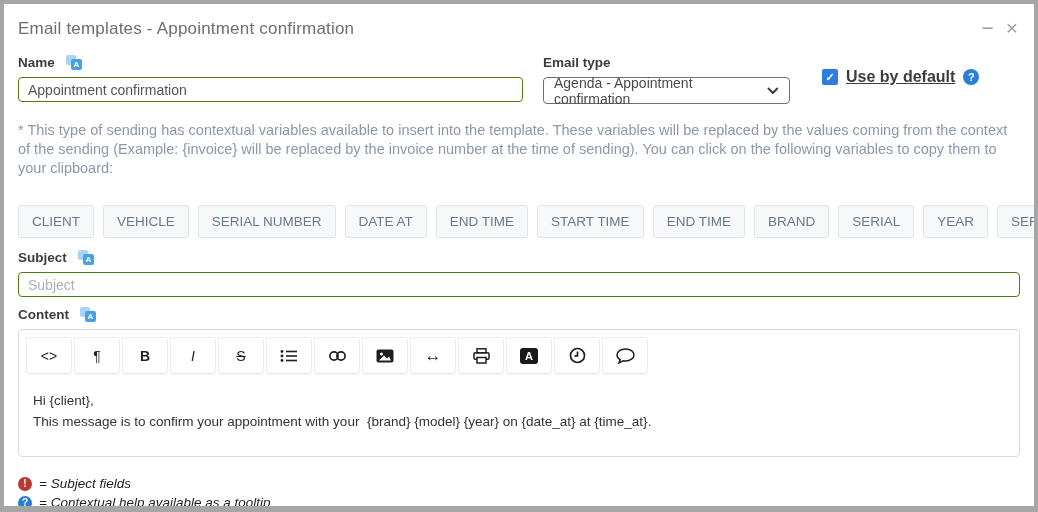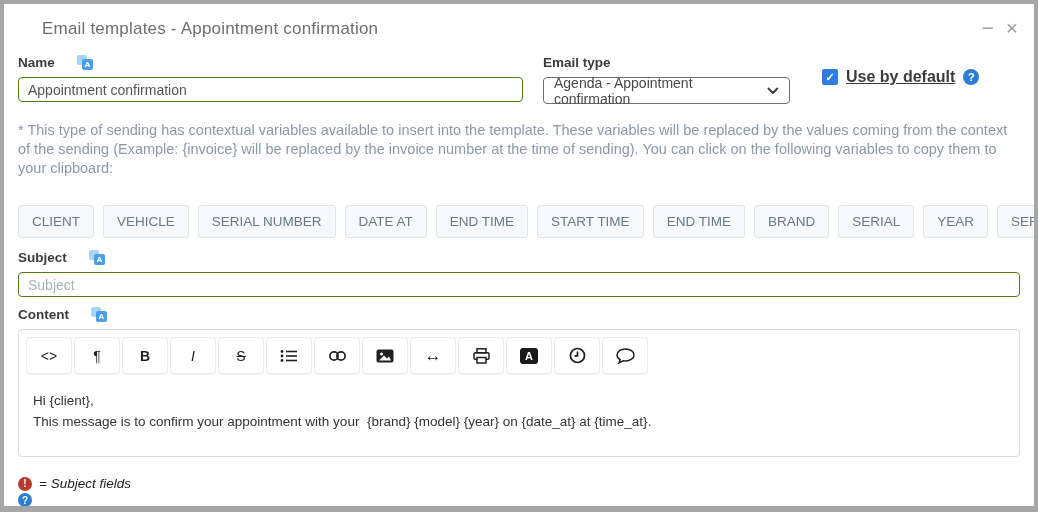--- a/index.html
+++ b/index.html
@@ -4,28 +4,28 @@
 <style>
   * { box-sizing: border-box; margin: 0; padding: 0; }
   html,body { width:1038px; height:512px; }
   body { font-family:"Liberation Sans", sans-serif; background:#ffffff; }
   .frame {
     width:1038px; height:512px;
     border:4px solid #a6a6a6; border-bottom-width:6px;
     background:#fff; position:relative; overflow:hidden;
     padding:0 14px;
   }
-  .titlebar { padding-top:15px;margin-left:24px; }
+  .titlebar { padding-top:15px; }
   .title { font-size:17px; color:#6e6e6e; letter-spacing:0.2px; }
   .win-controls { position:absolute; top:14px; right:16px; display:flex; gap:12px; align-items:center; }
   .win-controls span { color:#9c9c9c; font-size:21px; line-height:20px; cursor:default; }
 
   .row-top { display:flex; margin-top:16px; }
   .col-name { width:505px; margin-right:20px; }
-  .field-label { display:flex; align-items:center; gap:22px; font-size:13.5px; font-weight:700; color:#3c3c3c; margin-bottom:7px; }
+  .field-label { display:flex; align-items:center; gap:11px; font-size:13.5px; font-weight:700; color:#3c3c3c; margin-bottom:7px; }
   input.text {
     width:100%; height:25px; border:1px solid #4d7c0f; border-radius:4px;
     padding:2px 9px; font-size:14px; color:#555; font-family:"Liberation Sans",sans-serif;
     background:#fff; outline:none;
   }
   input.text::placeholder { color:#a9b0b7; }
 
   
   .ticon { position:relative; width:16px; height:15px; flex:0 0 auto; }
   .ticon .back { position:absolute; left:0; top:0; width:10px; height:10px; background:#a8d5f5; border-radius:2px; }
@@ -235,16 +235,17 @@
     </div>
   </div>
 
   <div class="legend">
     <div class="legend-line">
       <span class="circle red">!</span>
       <span>= Subject fields</span>
     </div>
     <div class="legend-line">
       <span class="circle blue">?</span>
+      <span>= Contextual help available as a tooltip</span>
     </div>
   </div>
 
 </div>
 
 </body></html>

